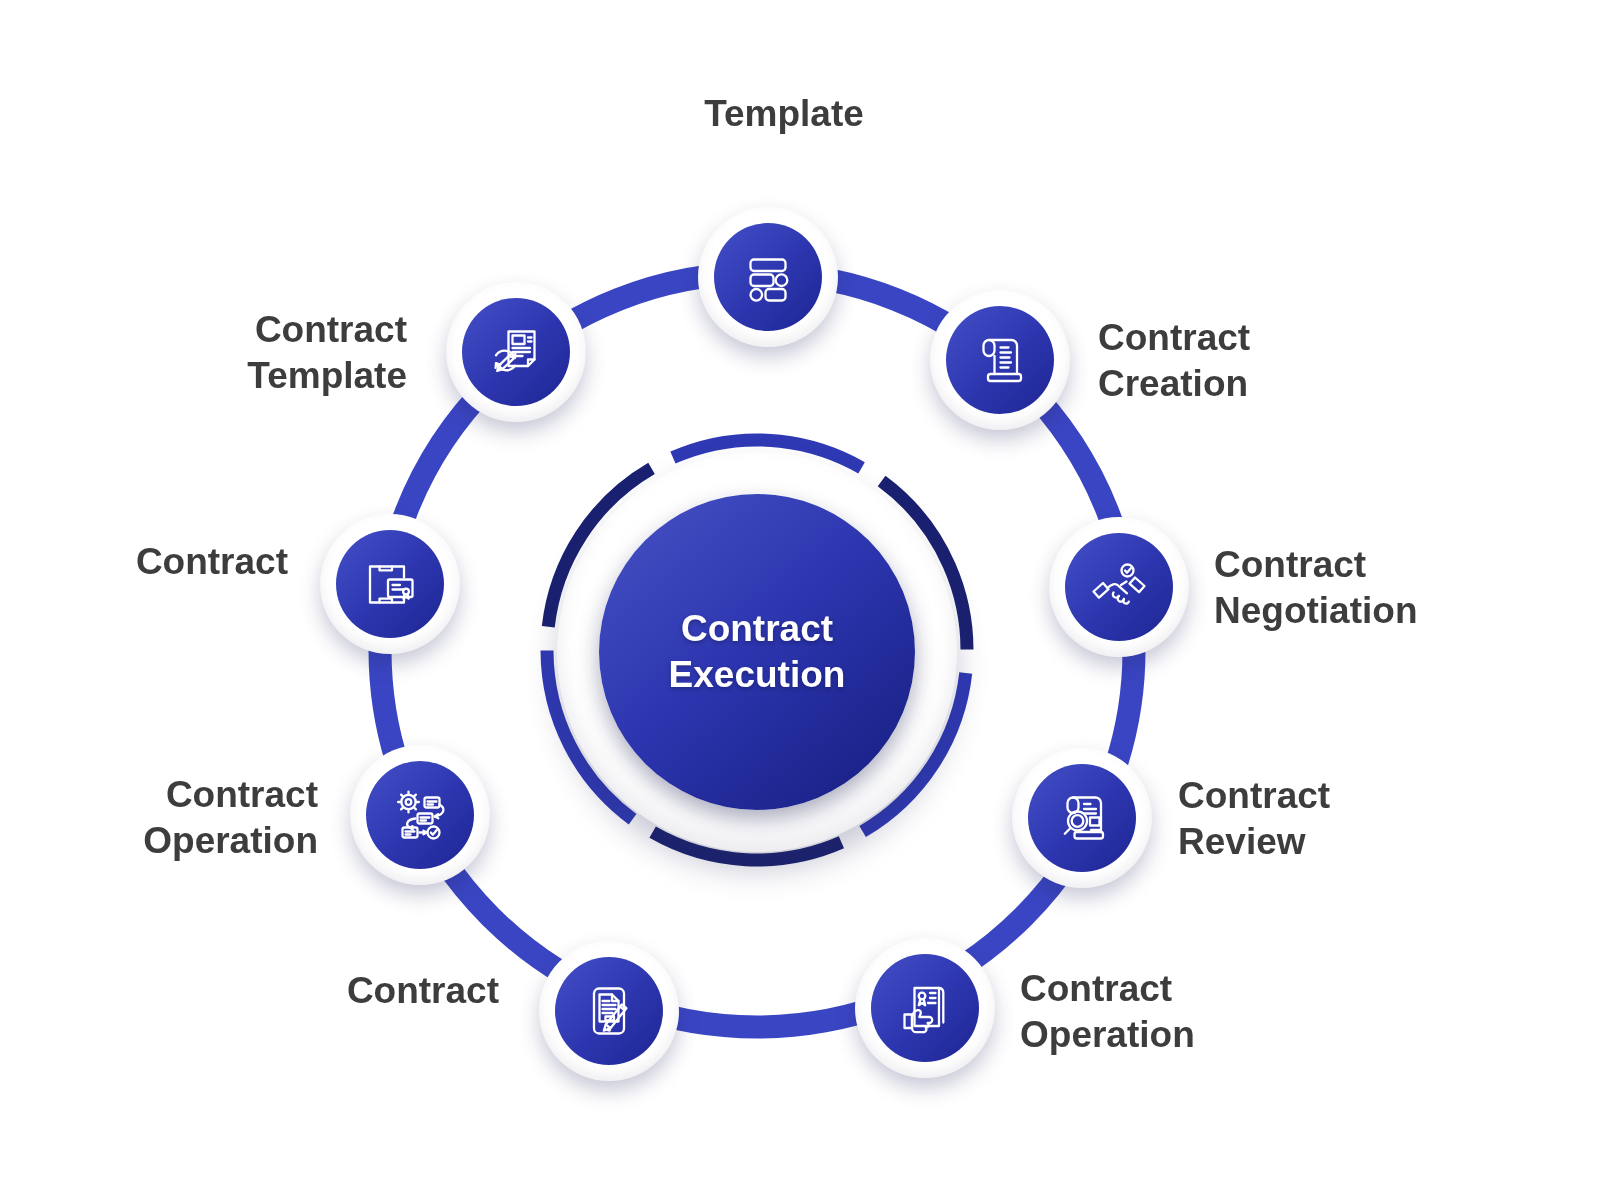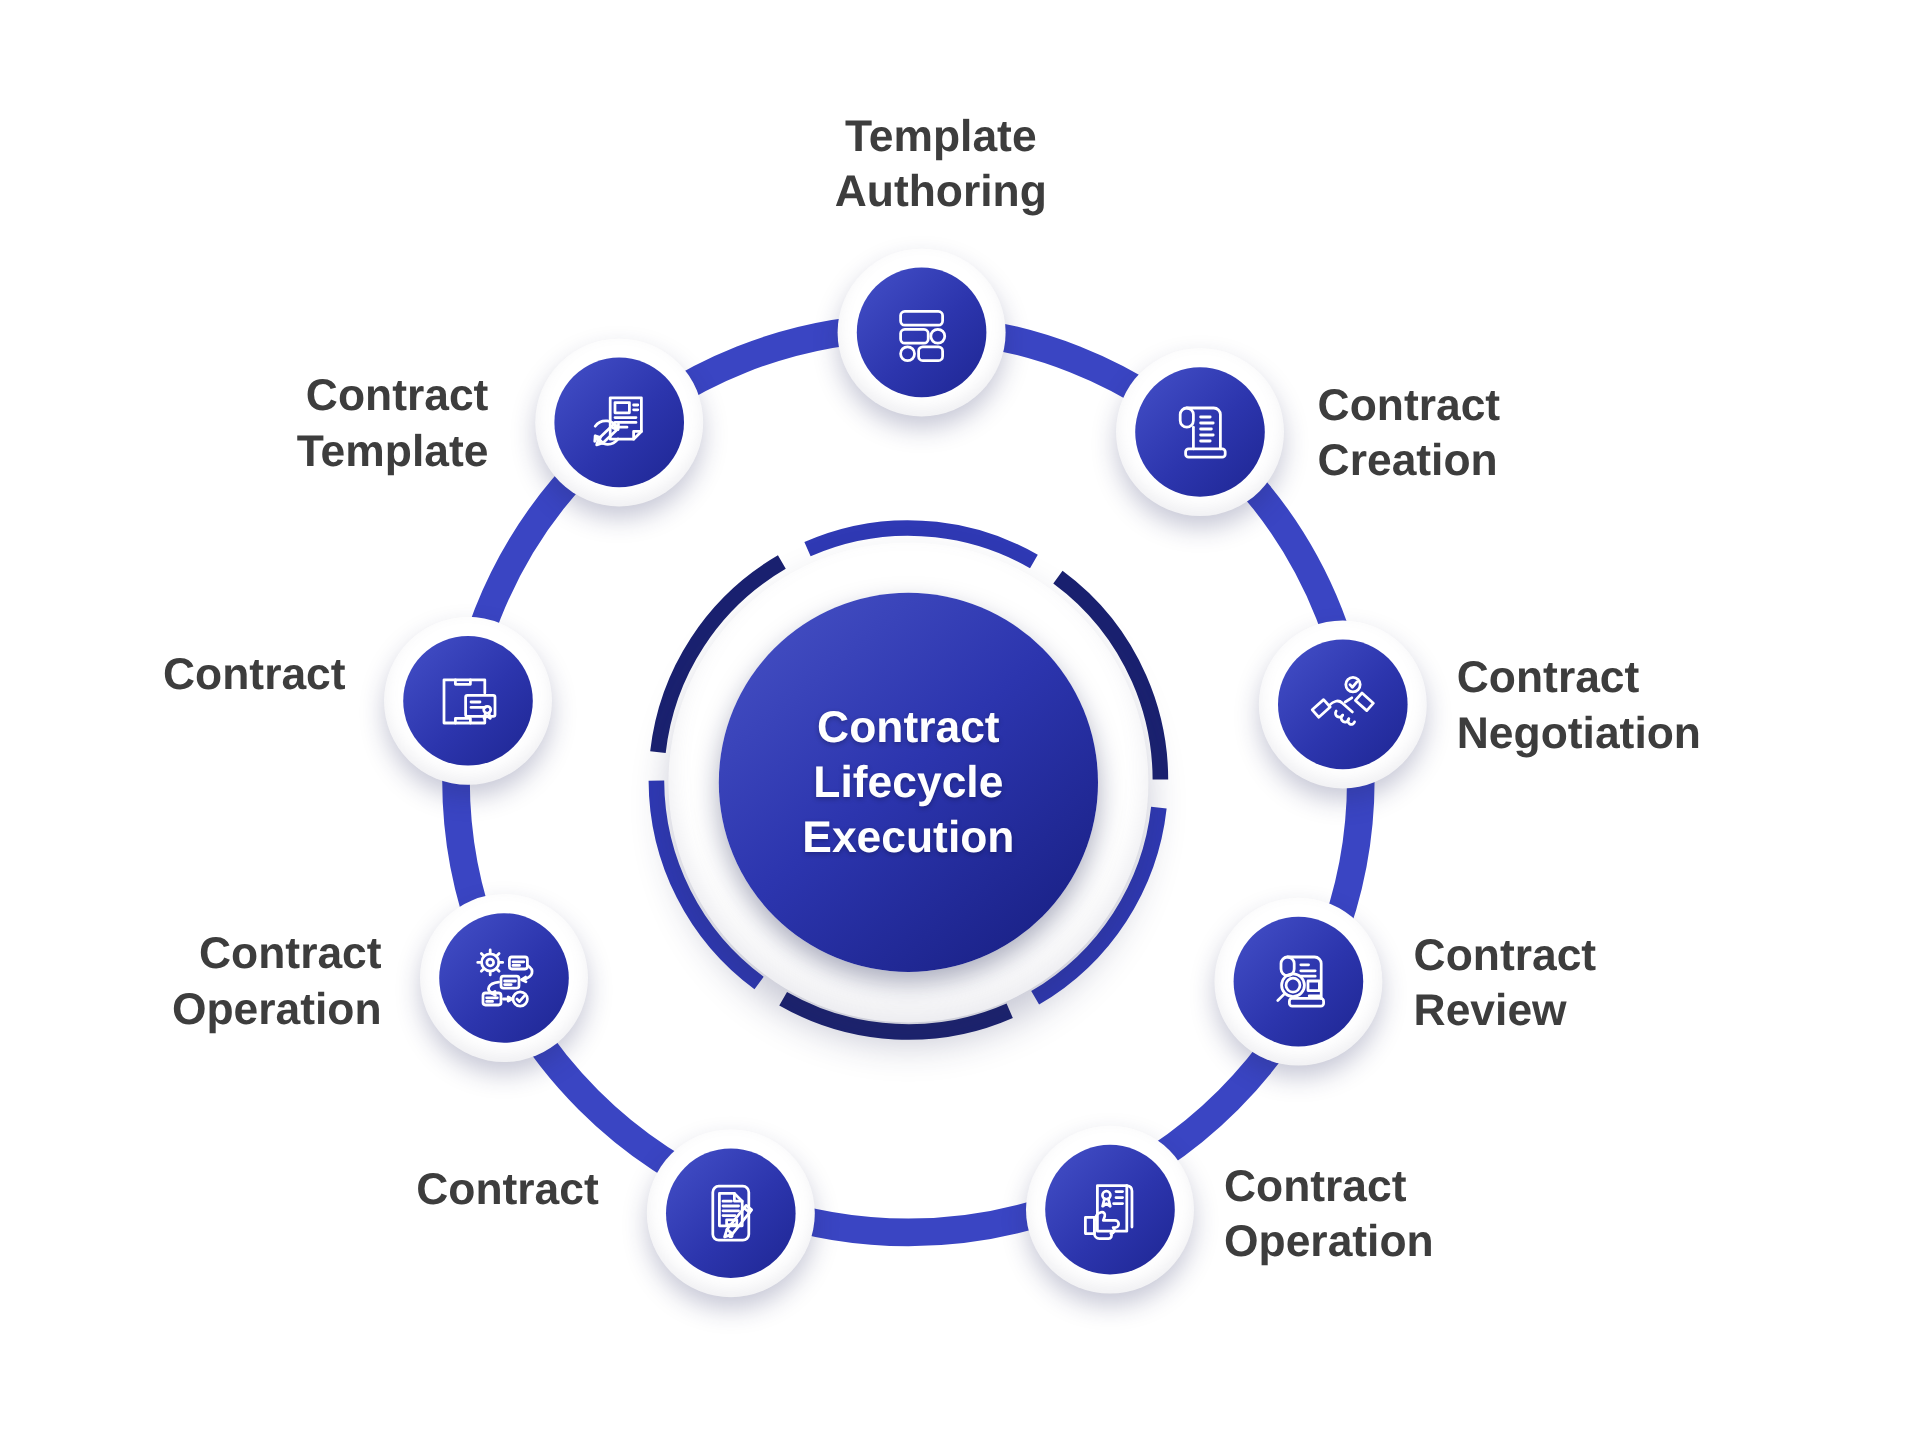--- a/index.html
+++ b/index.html
@@ -64,21 +64,20 @@
   <svg class="rings" width="1600" height="1194">
     <circle class="outer-ring" cx="757" cy="650" r="377" fill="none" stroke-width="23"></circle>
     <circle class="dash-royal" cx="757" cy="650" r="210" fill="none" stroke-width="13" stroke-dasharray="196 243.8" transform="rotate(6.3 757 650)"></circle>
     <circle class="dash-navy" cx="757" cy="650" r="210" fill="none" stroke-width="13" stroke-dasharray="196 243.8" transform="rotate(66.3 757 650)"></circle>
   </svg>
 
   <div class="center-white"></div>
   <div class="center-blue">
     <div class="center-title">
       <span>Contract</span>
-      <span>Lifecycle</span>
       <span>Execution</span>
     </div>
   </div>
 
   <div class="node" style="left:698px;top:207px">
     <div class="node-blue">
       <svg class="icon" viewBox="0 0 64 64">
         <rect x="14.5" y="14.5" width="35" height="11.5" rx="3.5"></rect>
         <rect x="14.5" y="29.5" width="23" height="11.5" rx="3.5"></rect>
         <circle cx="45.5" cy="35.2" r="5.8"></circle>
@@ -213,21 +212,20 @@
         <path d="M31 45.8 a11 11 0 0 1 -19 -2.4"></path>
         <path d="M11.6 47.8 l.4 -4.6 4.4 1.4"></path>
         <path d="M14.8 45.6 L27.2 33.8 l3.6 3.6 L18.4 49.2 z"></path>
         <path d="M14.8 45.6 l-1.6 5.2 5.2 -1.6"></path>
       </svg>
     </div>
   </div>
 
   <div class="label align-center" style="left:584px;top:91px">
     <span>Template</span>
-    <span>Authoring</span>
   </div>
 
   <div class="label" style="left:1098px;top:315px">
     <span>Contract</span>
     <span>Creation</span>
   </div>
 
   <div class="label" style="left:1214px;top:542px">
     <span>Contract</span>
     <span>Negotiation</span>

